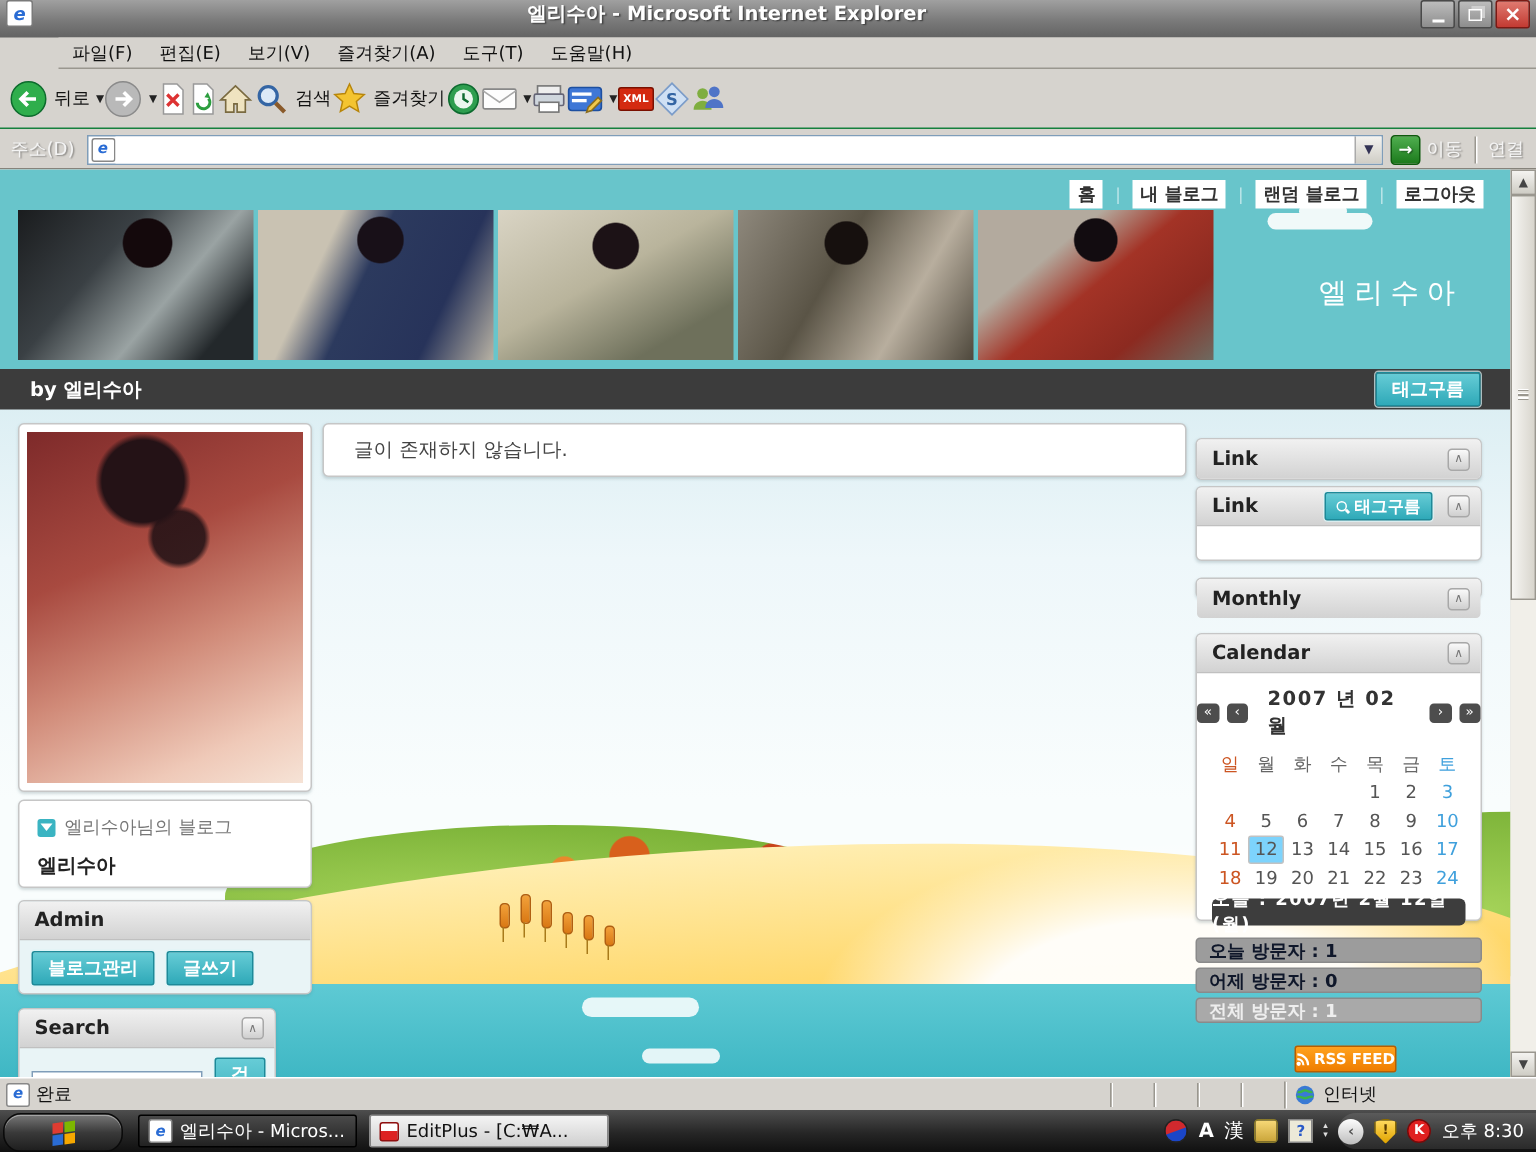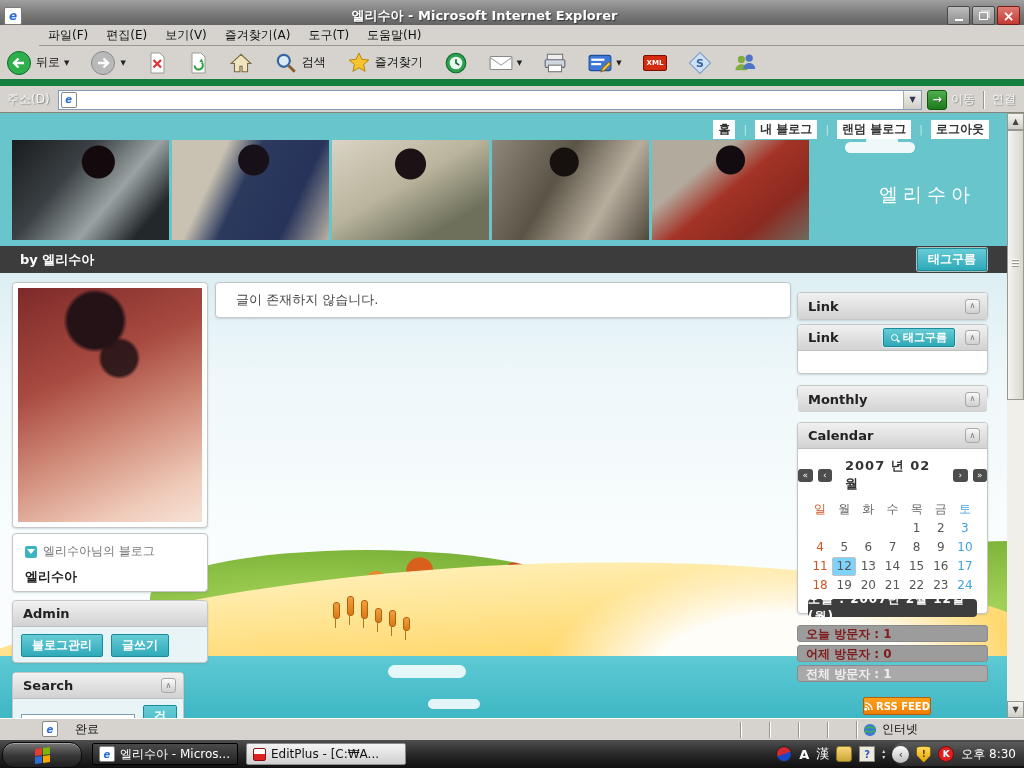--- a/index.html
+++ b/index.html
@@ -1,21 +1,21 @@
 <!DOCTYPE html>
 <html><head>
 <meta charset="utf-8">
 <style>
   html,body{margin:0;padding:0;background:#555;}
   .screen{position:relative;width:1024px;height:768px;overflow:hidden;
     font-family:"DejaVu Sans","Liberation Sans",sans-serif;background:#d6d3ce;font-size:12px;}
 
   
   .titlebar{position:absolute;left:0;top:0;width:1024px;height:25px;
-    background:linear-gradient(#a0a0a0,#7a7a7a 55%,#636363);display:flex;align-items:flex-end;padding:0 4px;box-sizing:border-box;}
+    background:linear-gradient(#a0a0a0,#7a7a7a 55%,#636363);display:flex;align-items:flex-start;padding:0 4px;box-sizing:border-box;}
   .ie-e{width:16px;height:16px;background:#fff;border:1px solid #7a7a7a;display:inline-flex;align-items:center;justify-content:center;
     font-style:italic;font-weight:bold;color:#2a6cd4;font-size:12px;border-radius:2px;}
   .ie-e::before{content:"e";}
   .title-text{flex:1;text-align:center;color:#fff;font-weight:bold;font-size:13px;text-shadow:1px 1px 1px rgba(0,0,0,.5);}
   .winbtns{display:flex;gap:2px;}
   .wbtn{width:21px;height:17px;border:1px solid #4a4a4a;border-radius:2px;
     background:linear-gradient(#bdbdbd,#8d8d8d);display:flex;align-items:center;justify-content:center;color:#fff;font-size:10px;font-weight:bold;}
   .wbtn.min::before{content:"";width:8px;height:2px;background:#fff;margin-top:8px;}
   .wbtn.rest::before{content:"";width:7px;height:6px;border:1px solid #fff;box-shadow:2px -2px 0 -0px #cfcfcf;}
   .wbtn.close{background:linear-gradient(#e07a70,#c23a32);border-color:#7a1a14;}
@@ -26,21 +26,21 @@
     border-bottom:1px solid #9a978f;display:flex;align-items:center;padding-left:0;box-sizing:border-box;margin-left:39px;}
   .menu-item{padding:2px 9px;color:#111;font-size:12px;}
   .mb-flag{position:absolute;right:8px;top:2px;}
   .flag{display:grid;grid-template-columns:7px 7px;grid-template-rows:7px 7px;gap:1px;transform:skewY(-8deg);}
   .flag i{display:block;}
   .flag i:nth-child(1){background:#e03c31;}.flag i:nth-child(2){background:#7db700;}
   .flag i:nth-child(3){background:#2a6cd4;}.flag i:nth-child(4){background:#f6a800;}
 
   
   .toolbar{position:absolute;left:0;top:46px;width:1024px;height:40px;background:#d6d3ce;
-    border-bottom:7px solid #15803d;display:flex;align-items:center;gap:21px;padding-left:6px;box-sizing:border-box;}
+    border-bottom:1px solid #15803d;display:flex;align-items:center;gap:0;padding-left:6px;box-sizing:border-box;}
   .tbtn{display:flex;align-items:center;gap:4px;color:#111;font-size:12px;}
   .drop{font-size:7px;color:#222;}
   .tb-label{color:#111;}
 
   
   .addrbar{position:absolute;left:0;top:87px;width:1024px;height:26px;background:#d6d3ce;
     border-bottom:1px solid #86837b;display:flex;align-items:center;padding:0 4px;box-sizing:border-box;gap:5px;}
   .addr-label{color:#f4f4f4;font-size:12px;text-shadow:1px 1px 1px rgba(0,0,0,.35);padding:0 3px;}
   .addr-field{flex:1;height:20px;background:#fff;border:1px solid #7f9db9;display:flex;align-items:center;padding-left:2px;box-sizing:border-box;}
   .addr-input{flex:1;border:none;outline:none;height:16px;font-size:12px;font-family:inherit;}
@@ -152,39 +152,39 @@
   .cd{text-align:center;font-size:12px;color:#666;height:19px;line-height:19px;}
   .cd.sun{color:#cc5522;}.cd.sat{color:#3fa0dc;}
   .cc{text-align:center;font-size:12px;color:#555;height:19px;line-height:19px;}
   .cc.sun{color:#cc5522;}.cc.sat{color:#3fa0dc;}
   .cc.today{background:#7dd3fc;border:1px solid #c2c2c2;border-radius:2px;line-height:17px;box-sizing:border-box;}
   .today-pill{margin:4px 10px 0;height:18px;background:#3d3d3d;border-radius:4px;color:#fff;font-weight:bold;font-size:12px;
     display:flex;align-items:center;justify-content:center;letter-spacing:1px;}
 
   .visitors{top:512px;position:absolute;left:797px;width:191px;}
   .vbar{height:17px;background:#9c9c9c;border:1px solid #8a8a8a;border-radius:3px;margin-bottom:3px;
-    color:#7f1d1d;font-weight:bold;font-size:12px;line-height:16px;padding-left:8px;box-sizing:border-box;}
+    color:#0f172a;font-weight:bold;font-size:12px;line-height:16px;padding-left:8px;box-sizing:border-box;}
   .vbar:nth-child(3){background:#a9a9a9;color:#eee;}
   .rss-btn{position:absolute;left:863px;top:584px;width:66px;height:16px;background:linear-gradient(#ffa21e,#ef7d00);
     border:1px solid #b85e00;border-radius:2px;color:#fff;font-weight:bold;font-size:10px;display:flex;align-items:center;justify-content:center;gap:3px;}
 
   
   .scrollbar{position:absolute;left:1007px;top:113px;width:17px;height:605px;background:#f1efe9;}
   .sb-btn{position:absolute;left:0;width:17px;height:17px;background:linear-gradient(#f4f3f0,#cfcdc5);border:1px solid #9a978f;
     box-sizing:border-box;display:flex;align-items:center;justify-content:center;font-size:8px;color:#444;}
   .sb-up{top:0;}.sb-down{bottom:0;}
   .sb-thumb{position:absolute;left:0;top:17px;width:17px;height:270px;background:linear-gradient(90deg,#f6f5f2,#d8d5cd);
     border:1px solid #9a978f;box-sizing:border-box;}
   .sb-thumb::after{content:"";position:absolute;left:4px;top:128px;width:7px;height:9px;
     background:repeating-linear-gradient(#fff 0 1px,#9a978f 1px 2px,transparent 2px 3px);}
 
   
   .statusbar{position:absolute;left:0;top:718px;width:1024px;height:22px;background:#d6d3ce;border-top:1px solid #fff;
     display:flex;align-items:center;box-sizing:border-box;font-size:12px;color:#111;}
-  .sb-left{flex:1;display:flex;align-items:flex-start;gap:17px;padding-left:4px;margin-left:38px;}
+  .sb-left{flex:1;display:flex;align-items:center;gap:4px;padding-left:4px;}
   .sb-pane{width:28px;height:16px;border-left:1px solid #9a978f;box-shadow:inset 1px 0 0 #fff;}
   .sb-zone{width:168px;height:18px;border-left:1px solid #9a978f;box-shadow:inset 1px 0 0 #fff;display:flex;align-items:center;gap:5px;padding-left:6px;box-sizing:border-box;}
   .mini-ie{width:14px;height:14px;background:#fff;border:1px solid #888;border-radius:2px;display:flex;align-items:center;justify-content:center;
     font-style:italic;font-weight:bold;color:#2a6cd4;font-size:10px;}
   .mini-ie::before{content:"e";}
 
   
   .taskbar{position:absolute;left:0;top:740px;width:1024px;height:28px;background:linear-gradient(#4e4e4e,#262626 55%,#101010);}
   .start-btn{position:absolute;left:2px;top:2px;width:78px;height:24px;border-radius:12px;border:1px solid #0a0a0a;
     background:linear-gradient(#787878,#3a3a3a 50%,#1e1e1e);box-shadow:inset 0 1px 0 rgba(255,255,255,.35);

